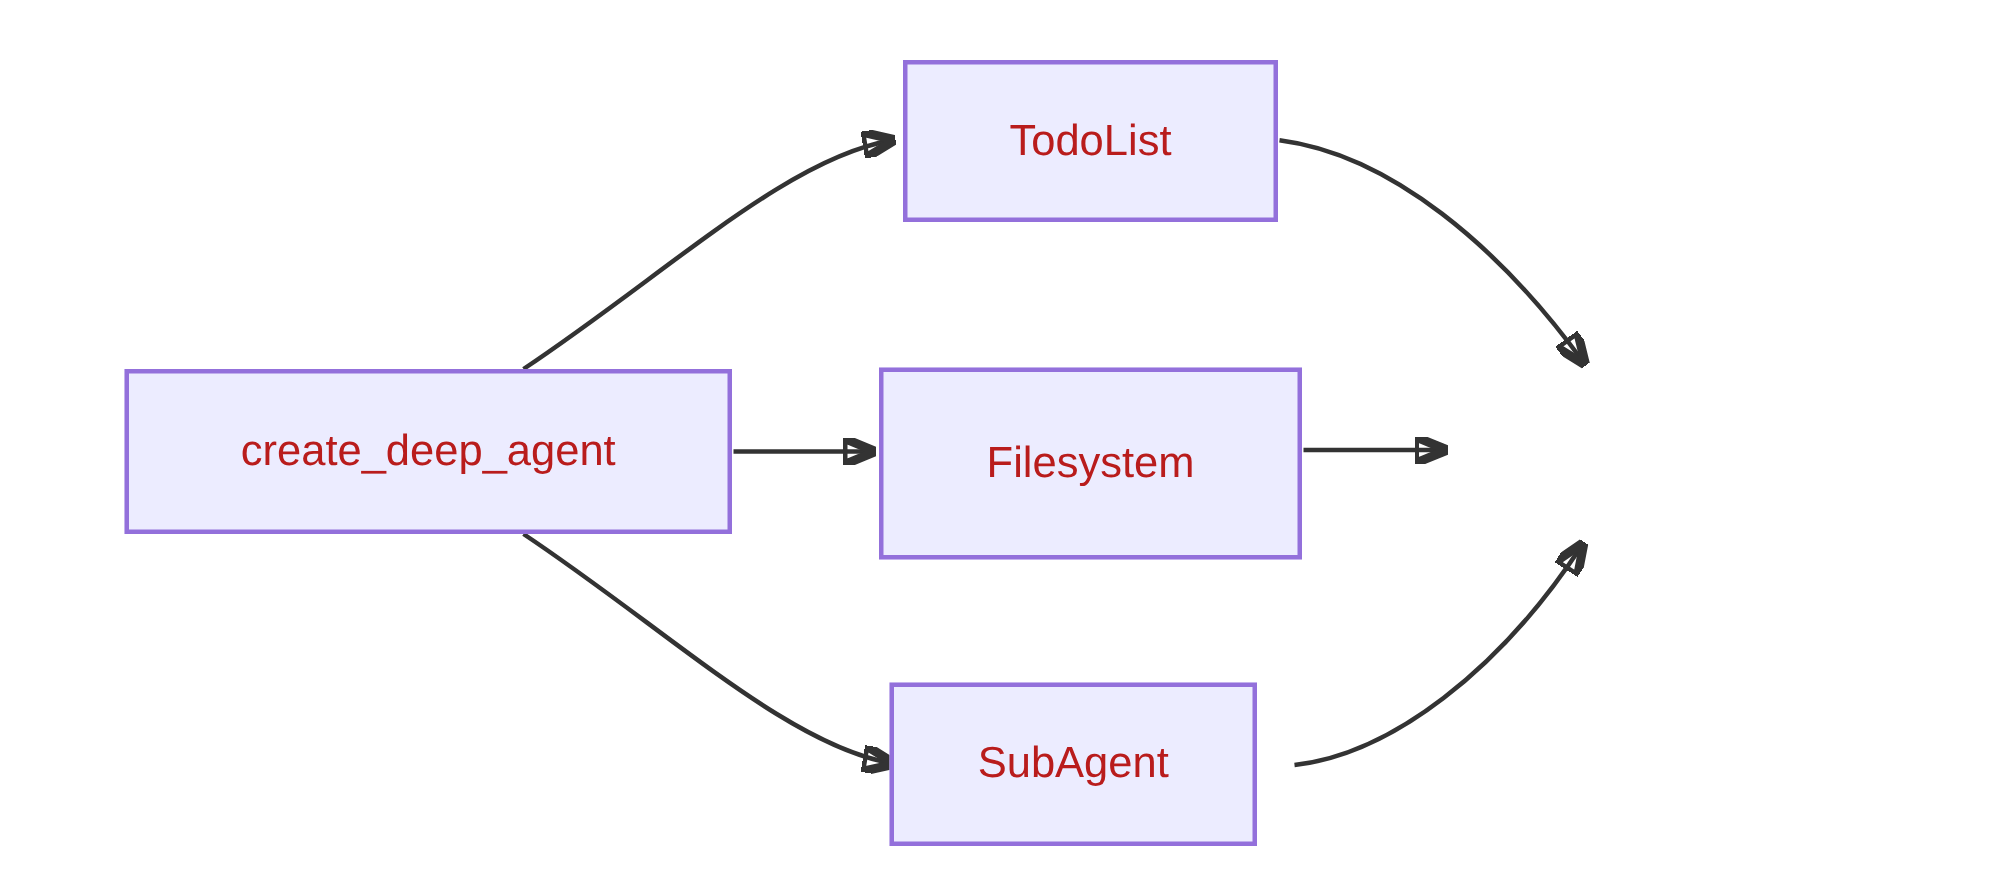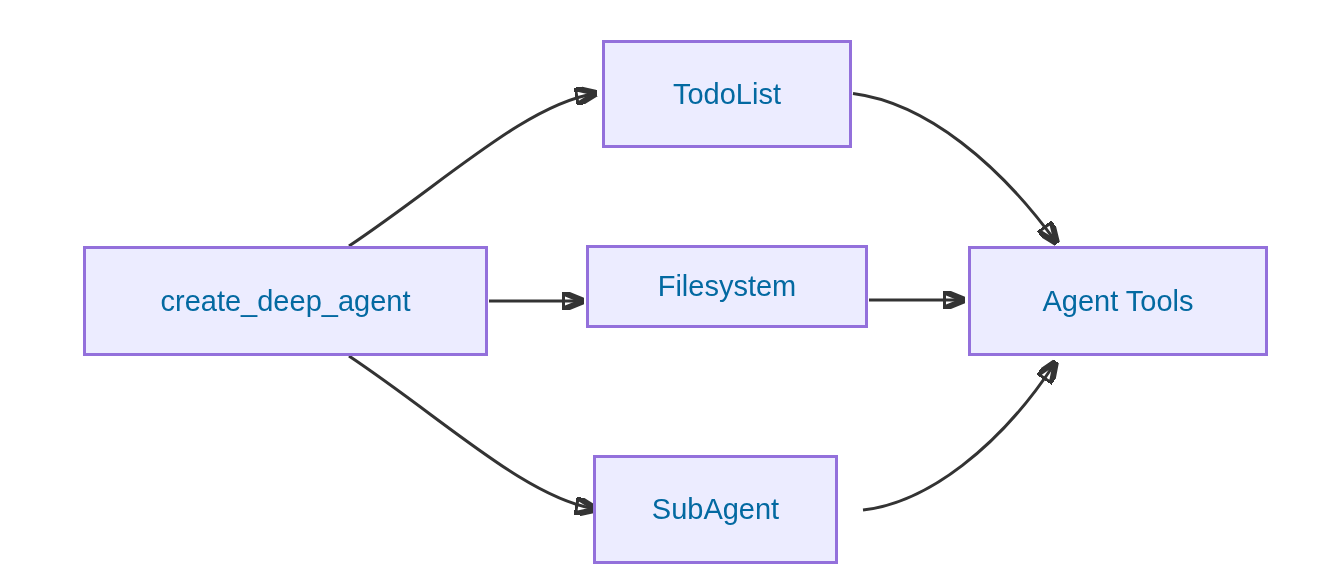--- a/index.html
+++ b/index.html
@@ -30,28 +30,28 @@
   .node {
     position: absolute;
     box-sizing: border-box;
     background: #ECECFF;
     border: 3px solid #9370DB;
     display: flex;
     align-items: center;
     justify-content: center;
   }
   .node .label {
-    color: #0369a1;
+    color: #b91c1c;
     font-size: 29px;
     line-height: 1;
     white-space: nowrap;
   }
   #n-create      { left: 83px;  top: 246px; width: 405px; height: 110px; text-align: right; }
   #n-todolist    { left: 602px; top: 40px;  width: 250px; height: 108px; }
-  #n-filesystem  { left: 586px; top: 245px; width: 282px; height: 83px; }
+  #n-filesystem  { left: 586px; top: 245px; width: 282px; height: 128px; }
   #n-subagent    { left: 593px; top: 455px; width: 245px; height: 109px; }
   #n-agenttools  { left: 968px; top: 246px; width: 300px; height: 110px; }
 </style>
 </head>
 <body>
 
 <div class="canvas">
 
   <svg class="edges" width="1338" height="588" viewBox="0 0 1338 588" xmlns="http://www.w3.org/2000/svg">
     <defs>
@@ -76,17 +76,14 @@
   </div>
 
   <div class="node" id="n-filesystem">
     <span class="label">Filesystem</span>
   </div>
 
   <div class="node" id="n-subagent">
     <span class="label">SubAgent</span>
   </div>
 
-  <div class="node" id="n-agenttools">
-    <span class="label">Agent Tools</span>
-  </div>
 
 </div>
 
 </body></html>

